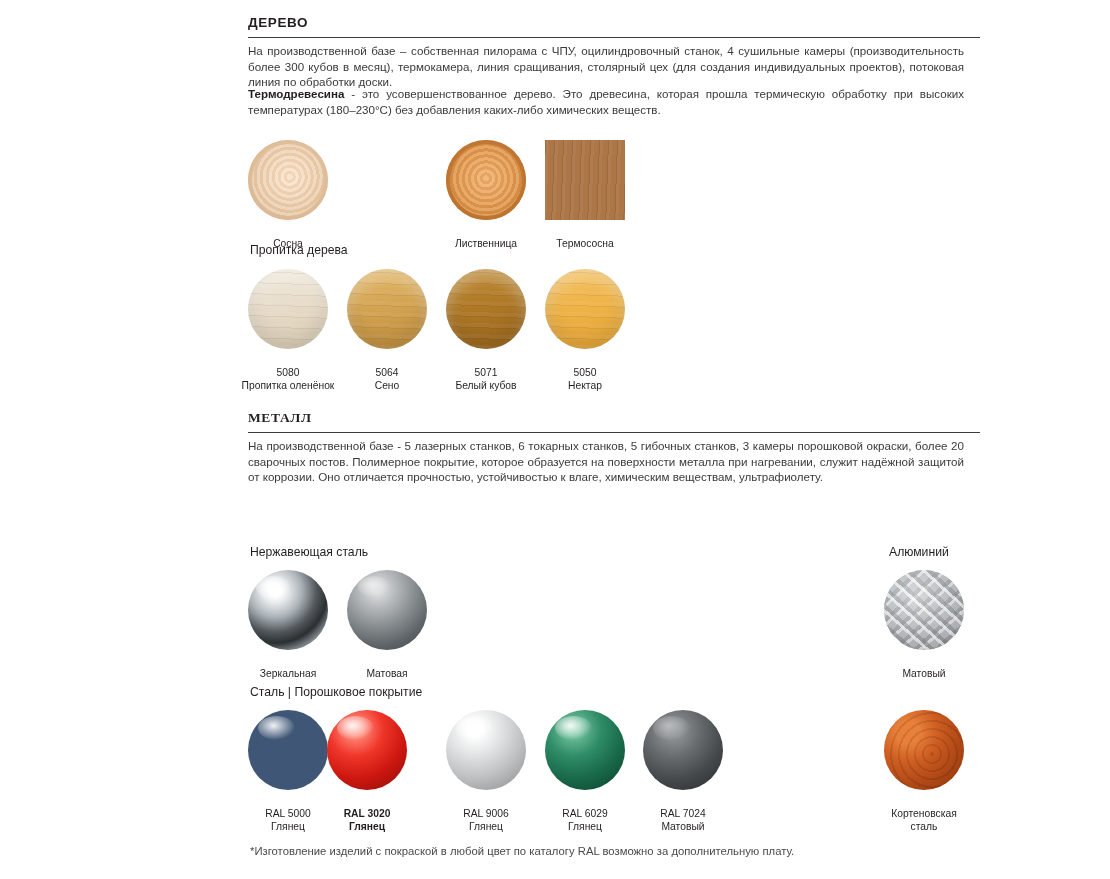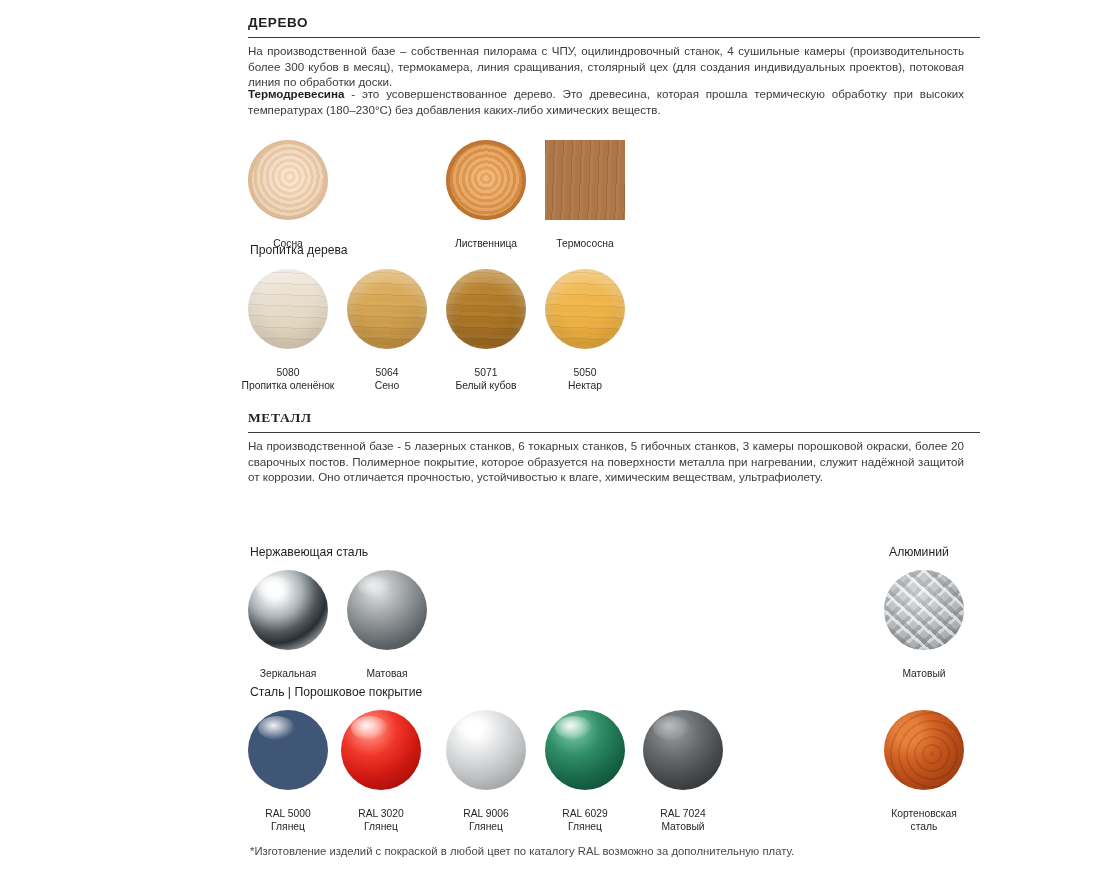--- a/index.html
+++ b/index.html
@@ -310,21 +310,21 @@
 
   <div class="swatch" style="left:238px; top:710px;">
     <div class="disc pc pc-5000">
         <span class="hl"></span>
       </div>
     <div class="cap">
       <span>RAL 5000</span>
       <span class="sub">Глянец</span>
     </div>
   </div>
-  <div class="swatch" style="left:331px; top:710px;">
+  <div class="swatch" style="left:317px; top:710px;font-weight:bold;">
     <div class="disc pc pc-3020">
         <span class="hl"></span>
       </div>
     <div class="cap">
       <span>RAL 3020</span>
       <span class="sub">Глянец</span>
     </div>
   </div>
   <div class="swatch" style="left:436px; top:710px;">
     <div class="disc pc pc-9006">

